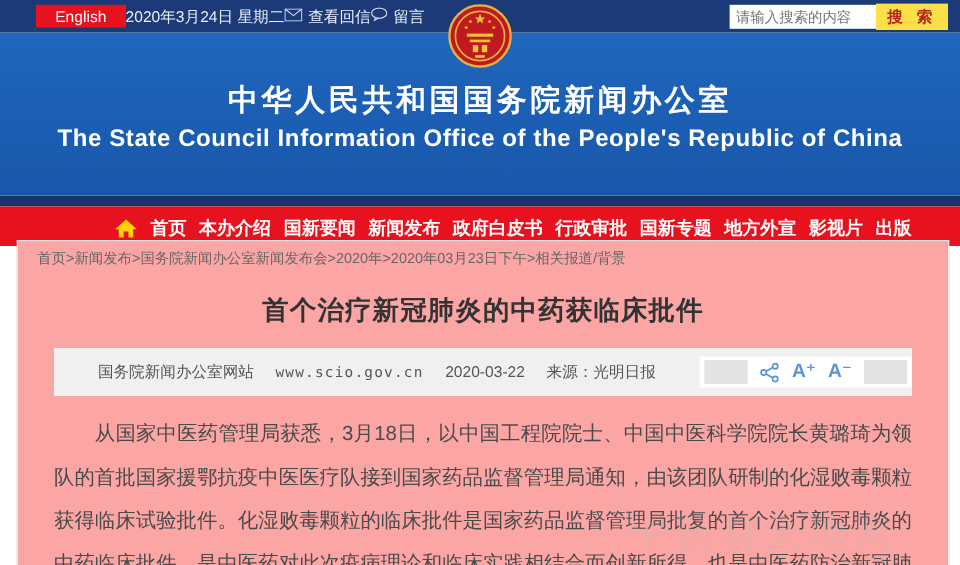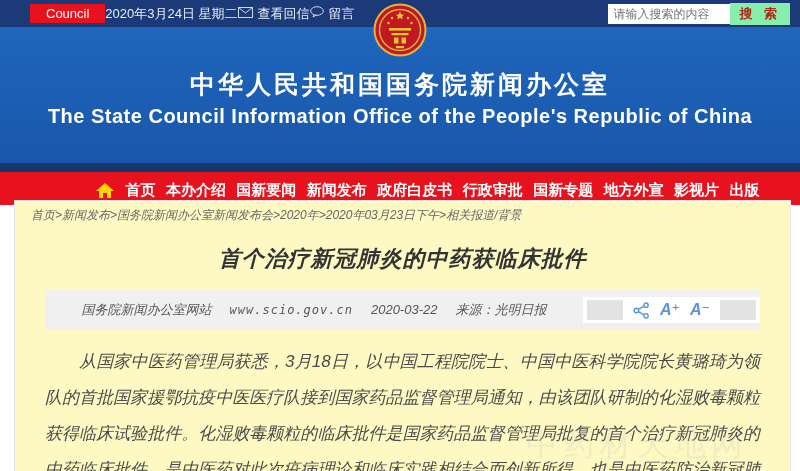--- a/index.html
+++ b/index.html
@@ -18,21 +18,21 @@
     font-size:13px;cursor:pointer;
   }
   .topbar-date{}
   .topbar-link{display:flex;align-items:center;gap:5px;cursor:pointer;}
   .topbar-right{margin-left:auto;display:flex;align-items:center;margin-right:10px;}
   .search-input{
     width:112px;height:20px;border:none;outline:none;background:#fff;
     font-size:12px;padding:0 5px;color:#333;font-family:inherit;
   }
   .search-btn{
-    background:#86efac;color:#b62418;border:none;height:22px;
+    background:#fde047;color:#b62418;border:none;height:22px;
     padding:0 9px;font-size:13px;font-weight:bold;letter-spacing:4px;cursor:pointer;
     font-family:inherit;
     text-align:center;
   }
   
   .masthead{
     height:136px;background:linear-gradient(180deg,#1f66bc 0%,#1b5eb3 55%,#1a57a9 100%);
     position:relative;text-align:center;color:#fff;
   }
   .emblem{
@@ -50,21 +50,21 @@
   .nav{
     height:29px;background:#e8121f;display:flex;align-items:center;
     color:#fff;font-size:15px;font-weight:bold;padding:4px 30px 0 0;
   }
   .nav-home{margin-left:95px;display:flex;align-items:center;cursor:pointer;}
   .nav-items{flex:1;display:flex;justify-content:space-evenly;align-items:center;}
   .nav-item{cursor:pointer;white-space:nowrap;}
   
   .card{
     position:absolute;left:14px;right:9px;top:200px;bottom:-1px;
-    background:#fef9c3;border:1px solid #e6e6e6;border-bottom:none;font-style:italic;
+    background:#fca5a5;border:1px solid #e6e6e6;border-bottom:none;
   }
   .breadcrumb{
     padding:6px 0 0 16px;font-size:12px;color:#666;cursor:pointer;
   }
   .article-title{
     text-align:center;font-size:22px;font-weight:bold;color:#333;
     margin:20px 0 16px;letter-spacing:1px;
   }
   .meta{
     margin:0 30px;background:#f0f0f0;height:40px;display:flex;
@@ -84,21 +84,21 @@
   .watermark{
     position:absolute;right:52px;bottom:4px;font-size:32px;font-weight:normal;
     color:rgba(185,185,185,0.20);letter-spacing:5px;pointer-events:none;
     white-space:nowrap;
   }
 </style>
 </head>
 <body>
 
 <div class="topbar">
-  <div class="english-badge">Council</div>
+  <div class="english-badge">English</div>
   <div class="topbar-date">2020年3月24日 星期二</div>
   <div class="topbar-link">
     <span>
       <svg width="15" height="11" viewBox="0 0 15 11">
           <rect x="0.5" y="0.5" width="14" height="10" fill="none" stroke="#cdd8f0"></rect>
           <path d="M0.5 0.5 L7.5 6 L14.5 0.5" fill="none" stroke="#cdd8f0"></path>
         </svg>
     </span>
     <span>查看回信</span>
   </div>

